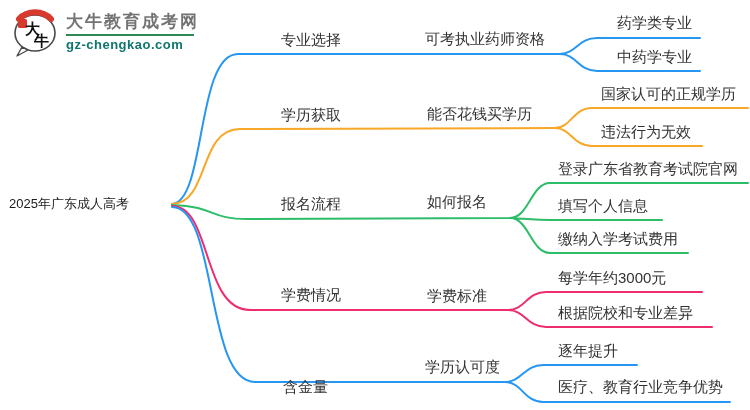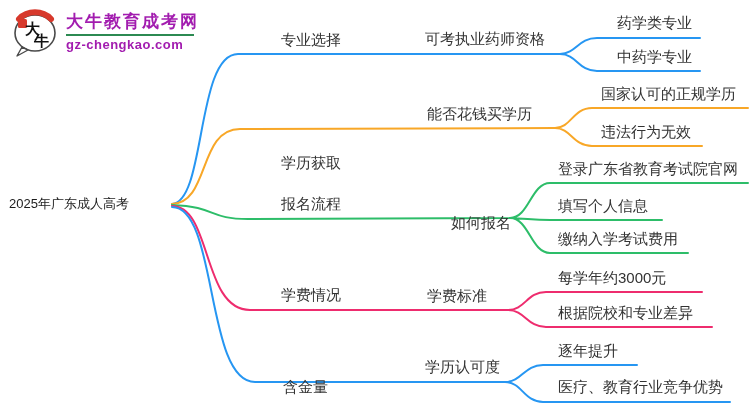--- a/index.html
+++ b/index.html
@@ -9,23 +9,23 @@
   }
   .links{position:absolute;left:0;top:0;width:750px;height:410px;}
   .links path{fill:none;stroke-width:2;stroke-linecap:round;}
   .node{
     position:absolute;font-size:15px;color:#333333;white-space:nowrap;line-height:20px;
   }
   .node.root{font-size:13px;color:#1c1c1c;line-height:22px;}
   .logo{position:absolute;left:10px;top:6px;display:flex;align-items:center;gap:6px;}
   .logo-icon{width:50px;height:52px;flex:0 0 auto;}
   .logo-text{display:flex;flex-direction:column;}
-  .logo-title{font-size:17px;font-weight:bold;color:#a21caf;letter-spacing:2px;line-height:22px;}
+  .logo-title{font-size:17px;font-weight:bold;color:#737373;letter-spacing:2px;line-height:22px;}
   .logo-divider{height:2px;background:#2c8a52;margin:1px 0 1px 0;width:128px;}
-  .logo-url{font-size:13px;font-weight:bold;color:#a21caf;letter-spacing:0.5px;line-height:16px;}
+  .logo-url{font-size:13px;font-weight:bold;color:#0f766e;letter-spacing:0.5px;line-height:16px;}
 </style>
 </head>
 <body>
 
 <div class="stage">
 
   <svg class="links" viewBox="0 0 750 410">
     <path d="M172,204 C206,202 196,54 238,54 L560,54
          M560,54 C577,53 578,38 597,38 L700,38
          M560,54 C577,54 578,71 597,71 L700,71" stroke="#2696f2"></path>
@@ -56,28 +56,28 @@
     <div class="logo-text">
       <div class="logo-title">大牛教育成考网</div>
       <div class="logo-divider"></div>
       <div class="logo-url">gz-chengkao.com</div>
     </div>
   </div>
 
   <div class="node root" style="left:9px;top:193px;">2025年广东成人高考</div>
 
   <div class="node" style="left:281px;top:30px;">专业选择</div>
-  <div class="node" style="left:281px;top:105px;margin-top:48px;">学历获取</div>
+  <div class="node" style="left:281px;top:105px;">学历获取</div>
   <div class="node" style="left:281px;top:194px;">报名流程</div>
   <div class="node" style="left:281px;top:285px;">学费情况</div>
   <div class="node" style="left:283px;top:356px;margin-top:21px;">含金量</div>
 
   <div class="node" style="left:425px;top:29px;">可考执业药师资格</div>
   <div class="node" style="left:427px;top:104px;">能否花钱买学历</div>
-  <div class="node" style="left:427px;top:213px;margin-left:24px;">如何报名</div>
+  <div class="node" style="left:427px;top:192px;">如何报名</div>
   <div class="node" style="left:427px;top:286px;">学费标准</div>
   <div class="node" style="left:425px;top:357px;">学历认可度</div>
 
   <div class="node" style="left:617px;top:13px;">药学类专业</div>
   <div class="node" style="left:617px;top:47px;">中药学专业</div>
   <div class="node" style="left:601px;top:84px;">国家认可的正规学历</div>
   <div class="node" style="left:601px;top:122px;">违法行为无效</div>
   <div class="node" style="left:558px;top:159px;">登录广东省教育考试院官网</div>
   <div class="node" style="left:558px;top:196px;">填写个人信息</div>
   <div class="node" style="left:558px;top:229px;">缴纳入学考试费用</div>

